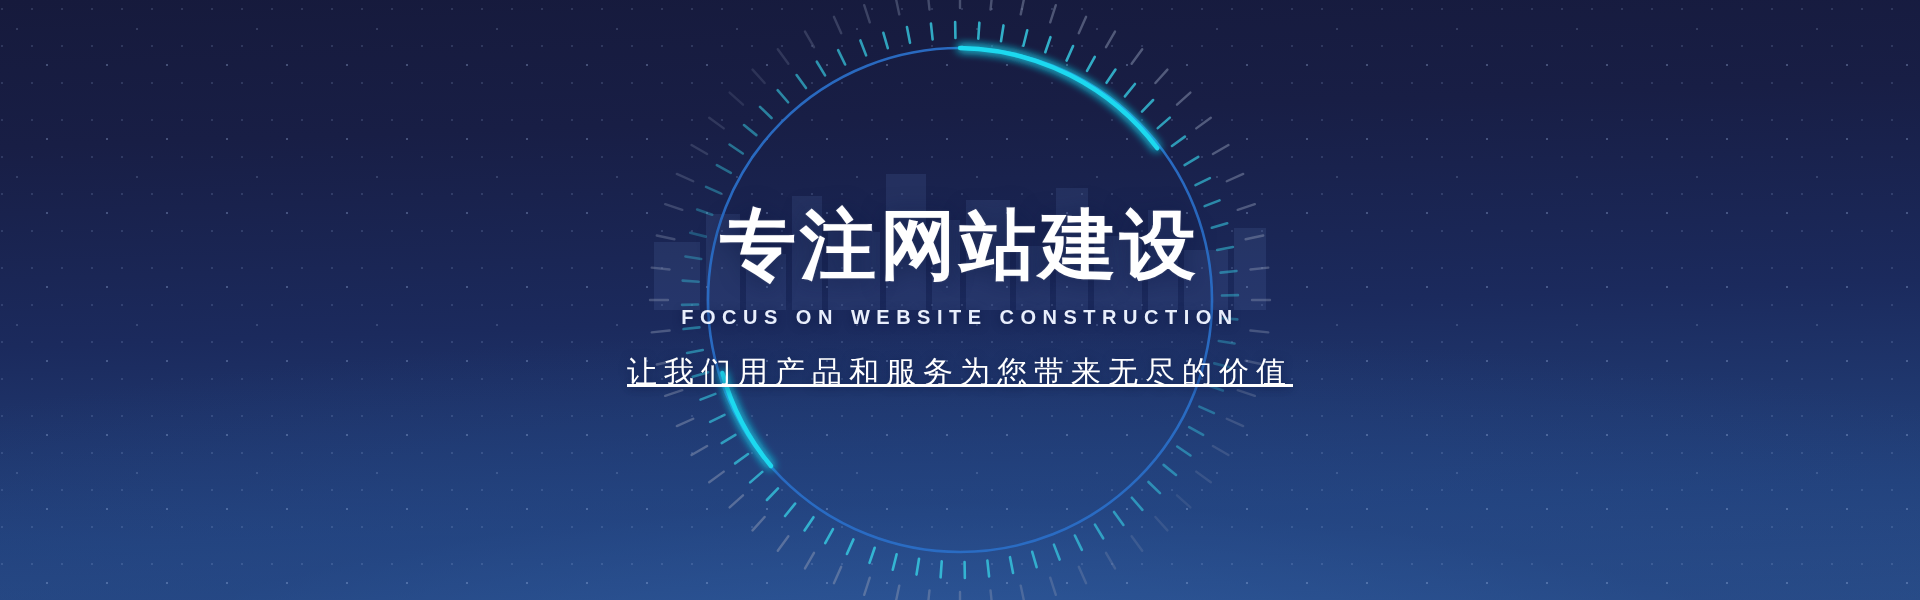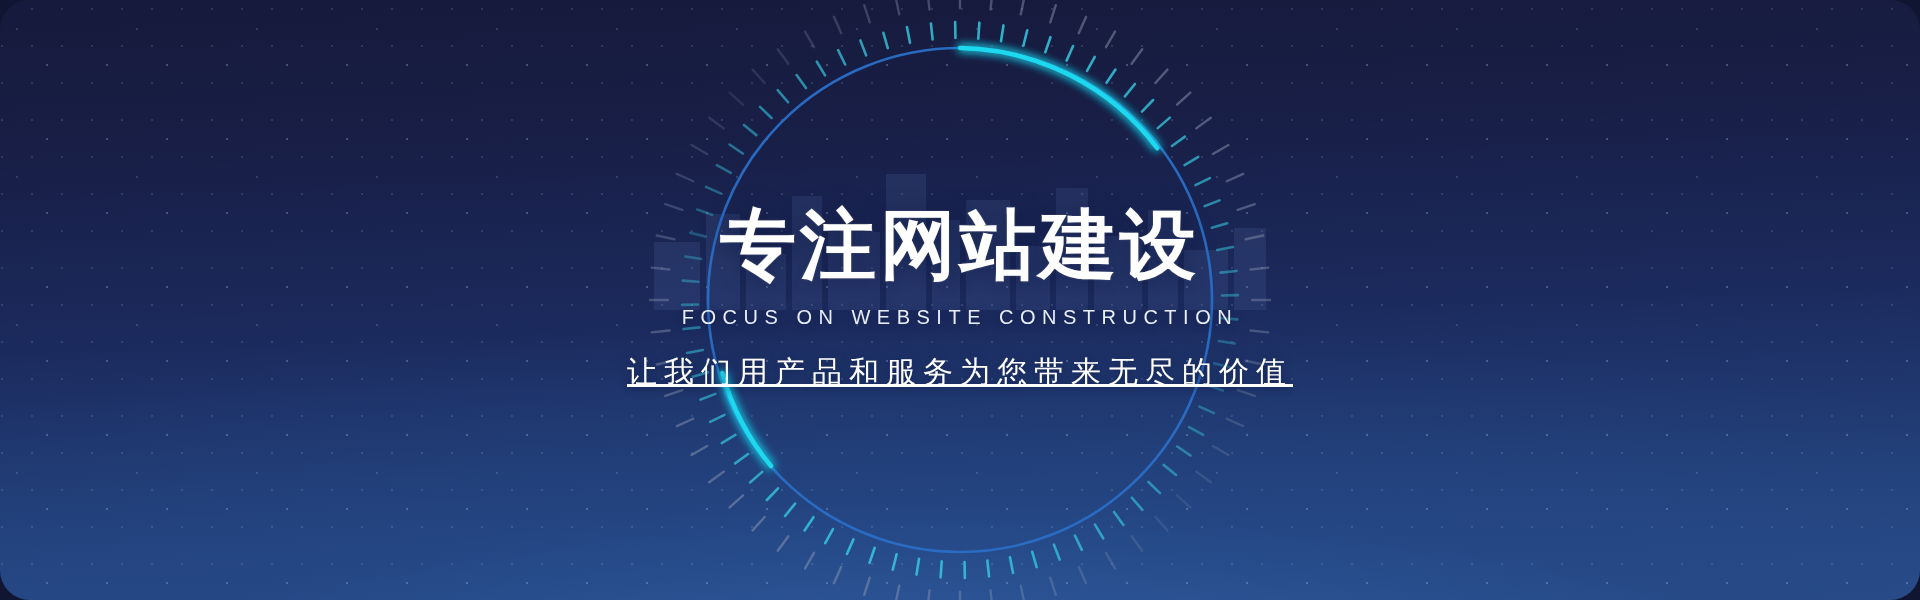--- a/index.html
+++ b/index.html
@@ -10,21 +10,20 @@
     background:#101531;
     font-family:"Liberation Sans", sans-serif;
   }
 
   
   .banner{
     position:relative;
     width:1920px; height:600px;
     overflow:hidden;
     isolation:isolate;
-    border-radius:30px;
   }
 
   
   .bg-gradient{
     position:absolute; inset:0;
     background:
       radial-gradient(120% 90% at 50% 118%, rgba(49,96,166,.85) 0%, rgba(36,72,136,.45) 38%, rgba(26,40,88,0) 70%),
       linear-gradient(178deg, #161a3c 0%, #181e45 22%, #1b2a5d 52%, #23427c 82%, #2a4d87 100%);
   }
 
@@ -86,21 +85,21 @@
     line-height:1;
     color:#ffffff;
     letter-spacing:4px;
     text-shadow:0 2px 22px rgba(10,20,60,.55), 0 0 2px rgba(255,255,255,.25);
     white-space:nowrap;
   }
 
   .subtitle{
     margin-top:24px;
     font-family:"Liberation Sans", sans-serif;
-    font-weight:400;
+    font-weight:700;
     font-size:20px;
     line-height:1;
     color:#e8eefc;
     letter-spacing:6.5px;
     white-space:nowrap;
     text-shadow:0 1px 8px rgba(10,20,60,.6);
   }
 
   .tagline{
     margin-top:30px;

